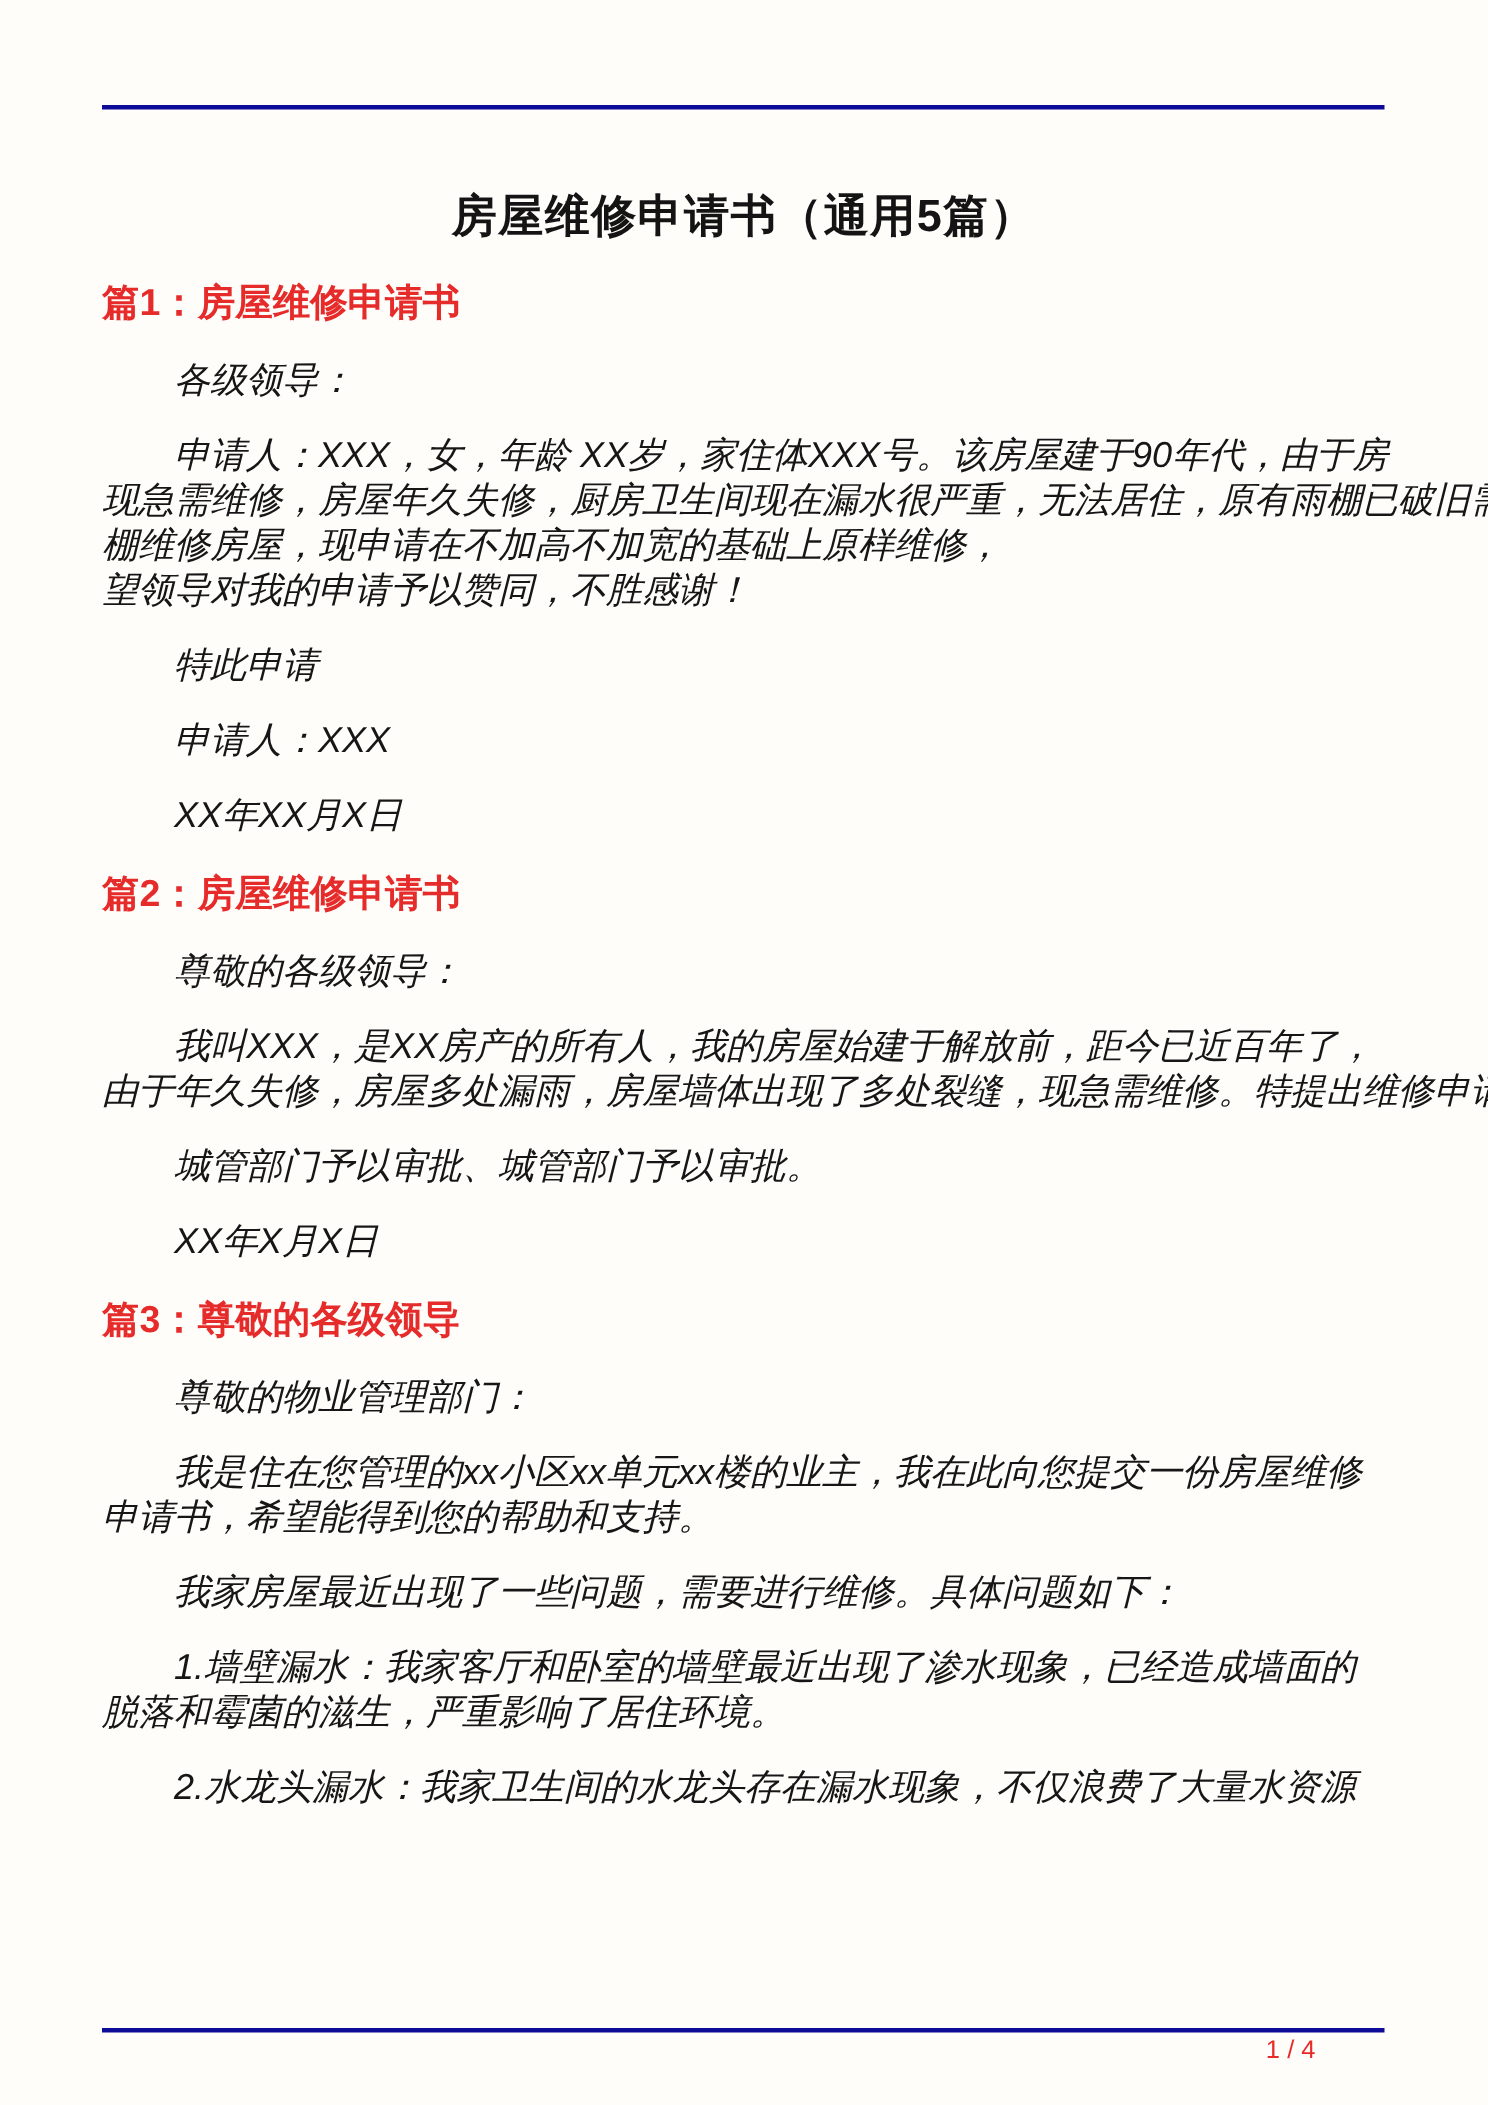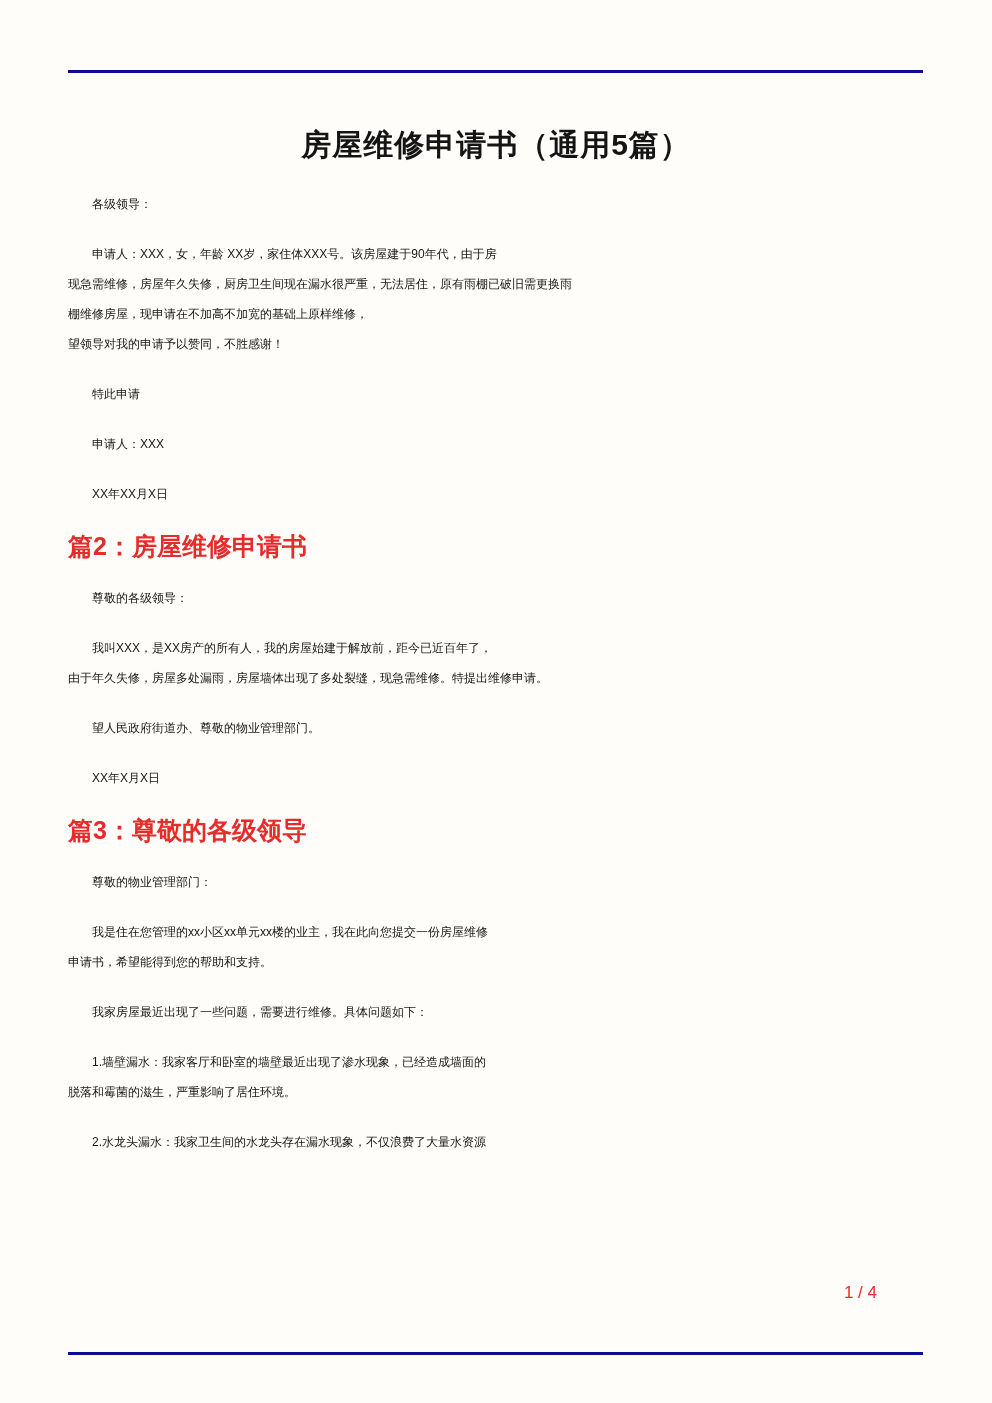--- a/index.html
+++ b/index.html
@@ -32,70 +32,72 @@
     letter-spacing: 1px;
   }
   .sec-heading {
     font-size: 25px;
     line-height: 34px;
     font-weight: bold;
     color: var(--accent-red, #e62b2b);
     margin: 16px 0;
   }
   .para {
-    font-size: 12px;
+    font-size: 24px;
     line-height: 30px;
     margin: 20px 0;
     text-indent: 2em;
     white-space: pre;
     color: var(--text, #161616);
+    font-style: italic;
   }
   .rule-bottom {
     position: absolute;
     top: 1352px;
     left: 68px;
     width: 855px;
   }
   .page-number {
     position: absolute;
-    top: 1283px;
+    top: 1357px;
     right: 115px;
     font-size: 17px;
     line-height: 20px;
     color: var(--accent-red, #e62b2b);
   }
 </style>
 </head>
 <body>
 
 <div class="page">
 
   <div class="rule rule-top"></div>
 
   <div class="content">
 
     <h1 class="doc-title">房屋维修申请书（通用5篇）</h1>
 
     <section>
+      <h2 class="sec-heading">篇1：房屋维修申请书</h2>
       <p class="para">各级领导：</p>
       <p class="para">申请人：XXX，女，年龄 XX岁，家住体XXX号。该房屋建于90年代，由于房
 现急需维修，房屋年久失修，厨房卫生间现在漏水很严重，无法居住，原有雨棚已破旧需更换雨
 棚维修房屋，现申请在不加高不加宽的基础上原样维修，
 望领导对我的申请予以赞同，不胜感谢！</p>
       <p class="para">特此申请</p>
       <p class="para">申请人：XXX</p>
       <p class="para">XX年XX月X日</p>
     </section>
 
     <section>
       <h2 class="sec-heading">篇2：房屋维修申请书</h2>
       <p class="para">尊敬的各级领导：</p>
       <p class="para">我叫XXX，是XX房产的所有人，我的房屋始建于解放前，距今已近百年了，
 由于年久失修，房屋多处漏雨，房屋墙体出现了多处裂缝，现急需维修。特提出维修申请。</p>
-      <p class="para">望人民政府街道办、尊敬的物业管理部门。</p>
+      <p class="para">城管部门予以审批、城管部门予以审批。</p>
       <p class="para">XX年X月X日</p>
     </section>
 
     <section>
       <h2 class="sec-heading">篇3：尊敬的各级领导</h2>
       <p class="para">尊敬的物业管理部门：</p>
       <p class="para">我是住在您管理的xx小区xx单元xx楼的业主，我在此向您提交一份房屋维修
 申请书，希望能得到您的帮助和支持。</p>
       <p class="para">我家房屋最近出现了一些问题，需要进行维修。具体问题如下：</p>
       <p class="para">1.墙壁漏水：我家客厅和卧室的墙壁最近出现了渗水现象，已经造成墙面的

